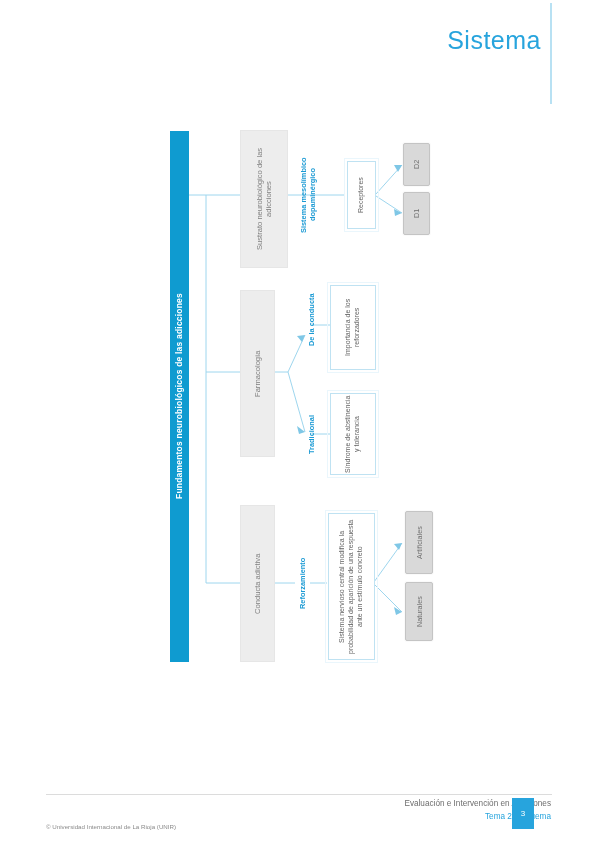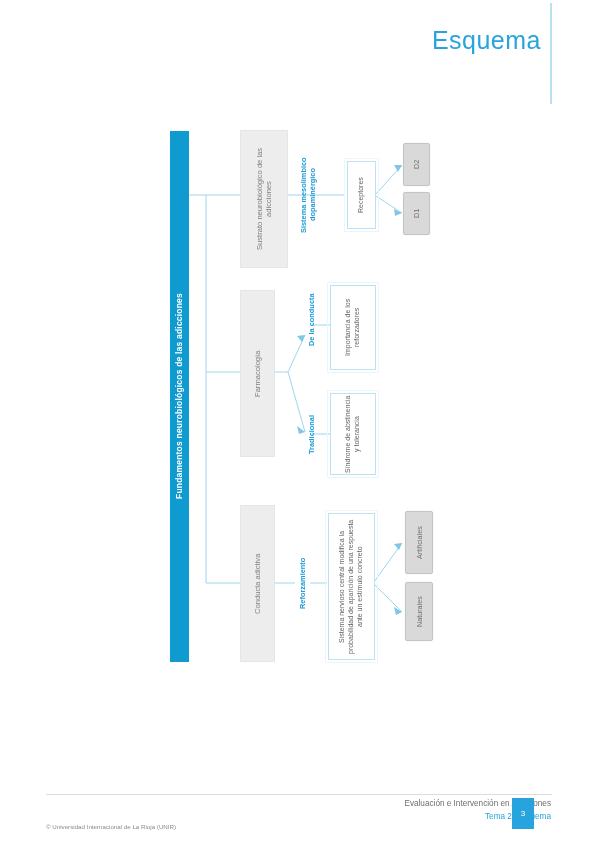--- a/index.html
+++ b/index.html
@@ -77,21 +77,21 @@
     background:#27a4dd;color:#ffffff;font-size:8px;
     display:flex;align-items:center;justify-content:center;
   }
   #footer-copy{
     position:absolute;left:46px;top:823px;font-size:6.2px;color:#8a8a8a;
   }
 </style>
 </head>
 <body>
 
-<div id="header-title">Esquema</div>
+<div id="header-title">Sistema</div>
 <div id="header-rule"></div>
 
 <div id="diagram">
 
   <svg class="conn">
 
     <line x1="189" y1="195" x2="206" y2="195" stroke="#9ed6ee" stroke-width="1"></line>
     <line x1="206" y1="195" x2="206" y2="583" stroke="#9ed6ee" stroke-width="1"></line>
     <line x1="206" y1="195" x2="240" y2="195" stroke="#9ed6ee" stroke-width="1"></line>
     <line x1="206" y1="372" x2="240" y2="372" stroke="#9ed6ee" stroke-width="1"></line>

